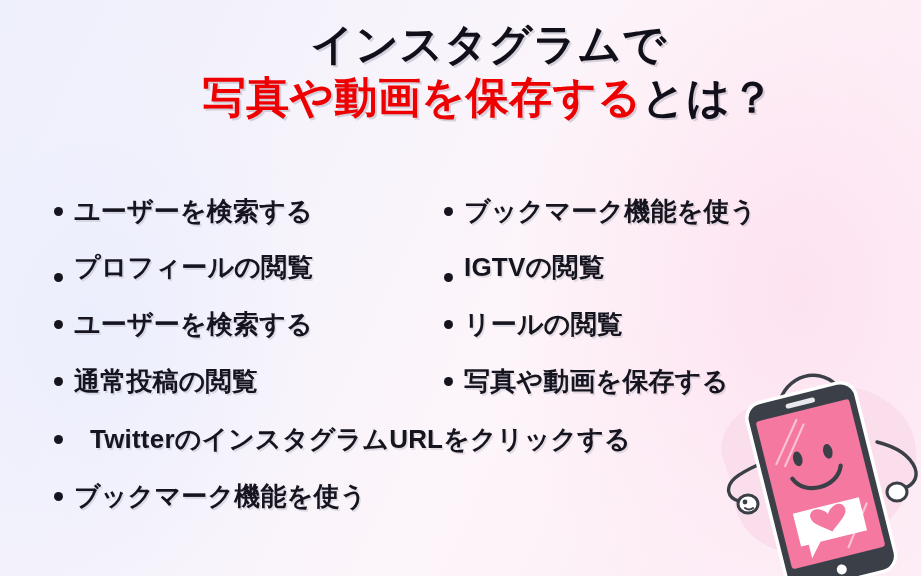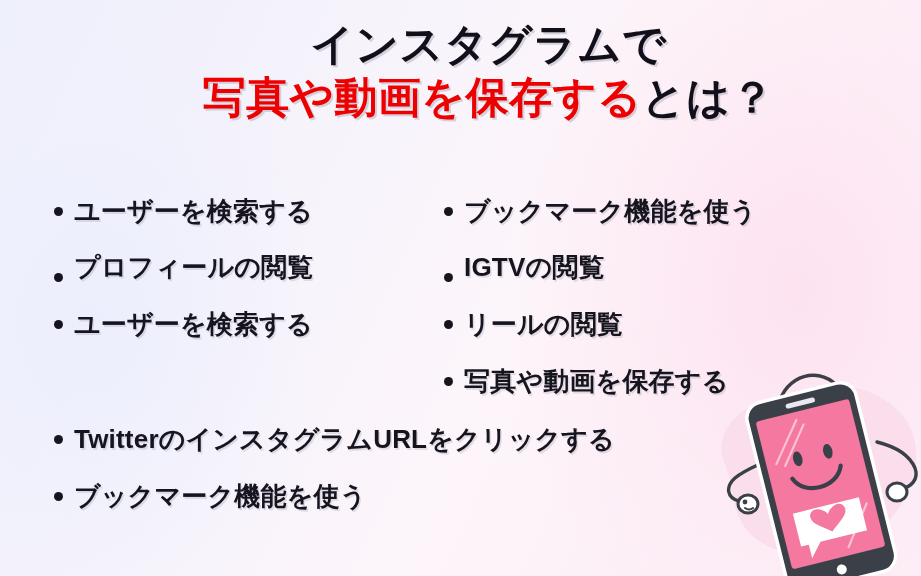--- a/index.html
+++ b/index.html
@@ -110,21 +110,21 @@
   }
 
   
   .col-left  { left: 54px; }
   .col-right { left: 444px; }
 
   .row-1 { top: 8px; }
   .row-2 { top: 64px; align-items: flex-end; }
   .row-3 { top: 121px; }
   .row-4 { top: 178px; }
-  .row-5 { top: 236px; }
+  .row-5 { top: 236px; gap: 16px; }
   .row-6 { top: 293px; }
 
   
   .phone-art {
     position: absolute;
     right: 0;
     bottom: 0;
     width: 200px;
     height: 230px;
     z-index: 3;
@@ -150,20 +150,24 @@
       <span class="dot"></span>
       <span class="btext">ユーザーを検索する</span>
     </div>
     <div class="bullet-row col-left row-2">
       <span class="dot"></span>
       <span class="btext">プロフィールの閲覧</span>
     </div>
     <div class="bullet-row col-left row-3">
       <span class="dot"></span>
       <span class="btext">ユーザーを検索する</span>
+    </div>
+    <div class="bullet-row col-left row-4">
+      <span class="dot"></span>
+      <span class="btext">通常投稿の閲覧</span>
     </div>
     <div class="bullet-row col-left row-5">
       <span class="dot"></span>
       <span class="btext">TwitterのインスタグラムURLをクリックする</span>
     </div>
     <div class="bullet-row col-left row-6">
       <span class="dot"></span>
       <span class="btext">ブックマーク機能を使う</span>
     </div>
 

